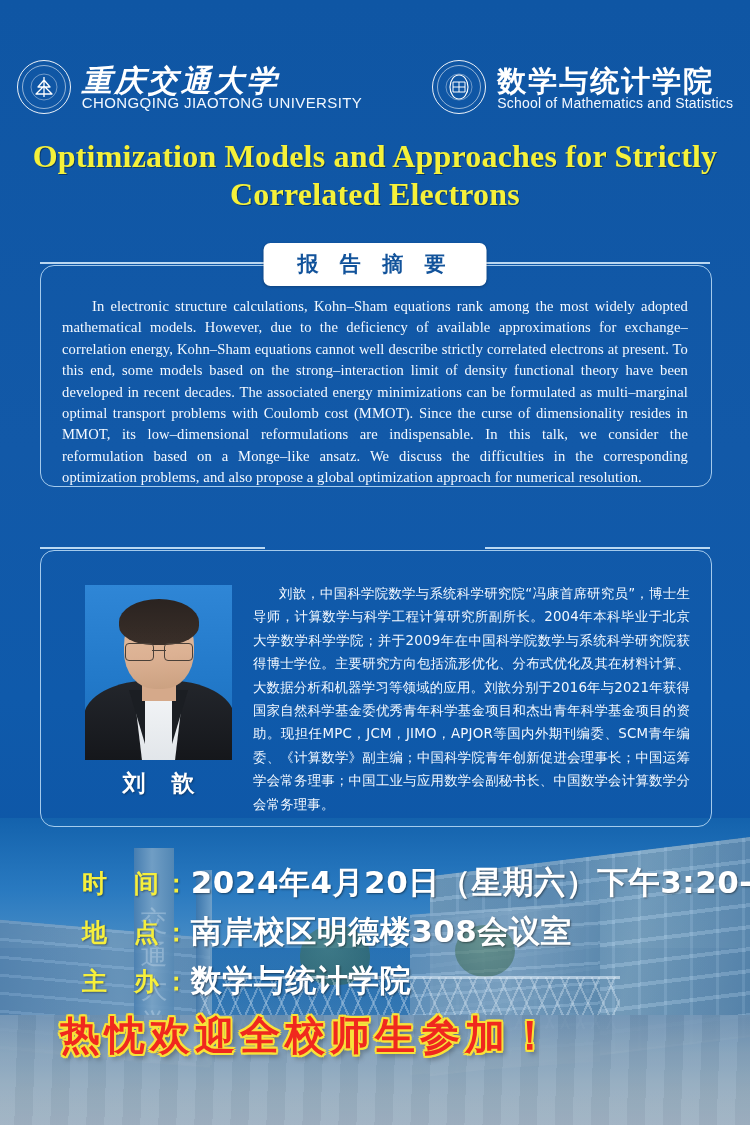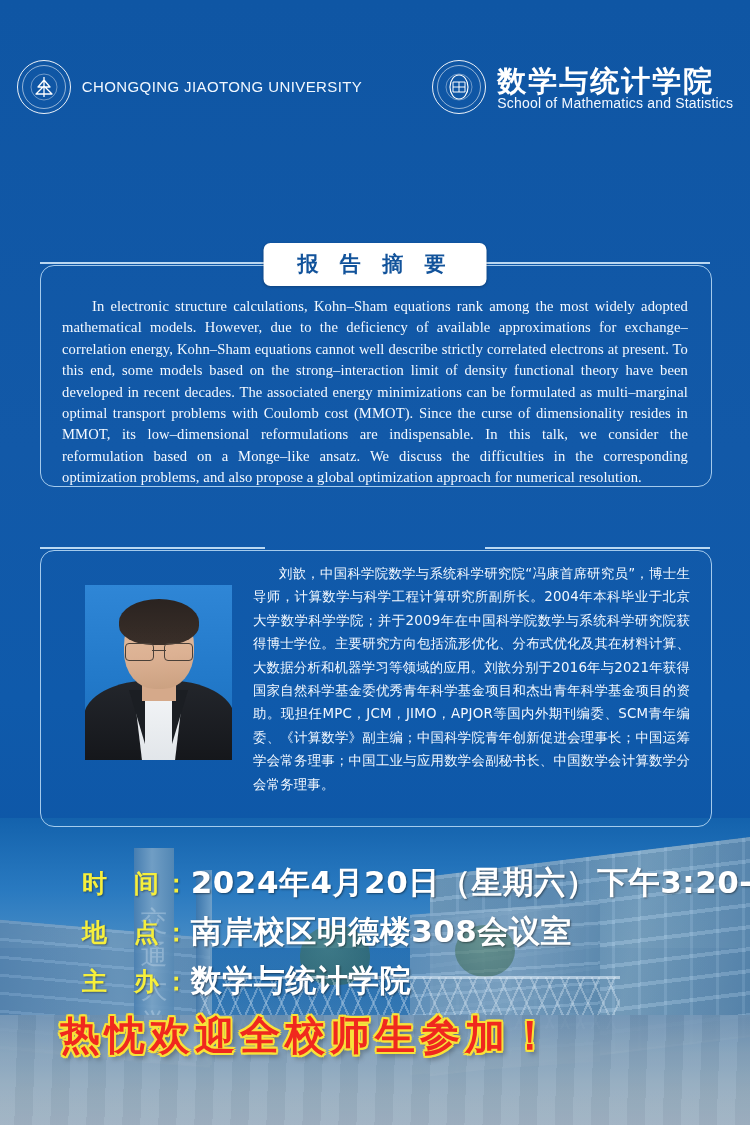--- a/index.html
+++ b/index.html
@@ -151,21 +151,21 @@
   .shirt{position:absolute;left:50%;bottom:0;transform:translateX(-50%);
     width:46px;height:70px;background:linear-gradient(180deg,#f3f5f7,#e2e6ea);
     clip-path:polygon(50% 0,100% 22%,86% 100%,14% 100%,0 22%);}
   .collar-l,.collar-r{position:absolute;bottom:16px;width:0;height:0;}
   .collar-l{left:44px;border-left:16px solid transparent;border-right:0 solid transparent;border-top:54px solid #1b1e23;}
   .collar-r{right:44px;border-right:16px solid transparent;border-left:0 solid transparent;border-top:54px solid #1b1e23;}
   .speaker-name{position:absolute;left:85px;top:768px;width:147px;text-align:center;
     color:#ffffff;font-size:23px;font-weight:700;letter-spacing:9px;text-indent:9px;
     font-family:"DejaVu Sans","Liberation Sans",sans-serif;
     text-shadow:1px 1px 2px rgba(0,0,0,.35);}
-  .bio-text{position:absolute;left:253px;top:562px;width:437px;
+  .bio-text{position:absolute;left:253px;top:582px;width:437px;
     color:#f2f8ff;font-size:13.4px;line-height:23.4px;text-align:justify;text-indent:26px;
     font-family:"DejaVu Sans","Liberation Sans",sans-serif;letter-spacing:.2px;}
 
   
   .details{position:absolute;left:82px;top:862px;width:600px;z-index:5;}
   .det-row{display:flex;align-items:center;margin-bottom:7px;white-space:nowrap;}
   .det-label{color:#f6ef3c;font-size:25px;font-weight:700;letter-spacing:9px;
     font-family:"DejaVu Sans","Liberation Sans",sans-serif;flex:0 0 auto;
     text-shadow:1px 1px 2px rgba(0,0,0,.4);}
   .det-colon{color:#f6ef3c;font-size:25px;font-weight:700;margin:0 2px 0 -4px;
@@ -209,40 +209,42 @@
   <div class="logos">
 
     <div class="logo-unit">
       <div class="emblem">
         <svg width="30" height="30" viewBox="0 0 30 30" aria-hidden="true">
           <path d="M15 5 L15 25 M15 8 L9 15 L21 15 Z M15 14 L7 22 L23 22 Z" fill="none" stroke="#ffffff" stroke-width="1.3" stroke-linejoin="round"></path>
           <circle cx="15" cy="15" r="13" fill="none" stroke="rgba(255,255,255,.5)" stroke-width="0.8"></circle>
         </svg>
       </div>
       <div class="logo-texts">
+        <span class="logo-cn script">重庆交通大学</span>
         <span class="logo-en">CHONGQING JIAOTONG UNIVERSITY</span>
       </div>
     </div>
 
     <div class="logo-unit">
       <div class="emblem">
         <svg width="28" height="30" viewBox="0 0 28 30" aria-hidden="true">
           <ellipse cx="14" cy="15" rx="9" ry="12" fill="none" stroke="#ffffff" stroke-width="1.2"></ellipse>
           <path d="M8 10 L20 10 L20 20 L8 20 Z M8 15 L20 15 M14 10 L14 20" fill="none" stroke="#ffffff" stroke-width="1"></path>
           <circle cx="14" cy="15" r="13" fill="none" stroke="rgba(255,255,255,.5)" stroke-width="0.8"></circle>
         </svg>
       </div>
       <div class="logo-texts">
         <span class="logo-cn">数学与统计学院</span>
         <span class="logo-en wide">School  of Mathematics and Statistics</span>
       </div>
     </div>
 
   </div>
 
+  <div class="title">Optimization Models and Approaches for Strictly Correlated Electrons</div>
 
   <div class="pill-rule" style="left:40px;top:262px;width:225px;"></div>
   <div class="pill-rule" style="left:485px;top:262px;width:225px;"></div>
   <div class="panel" id="abstract-panel"></div>
   <div class="pill" id="abstract-pill">报 告 摘 要</div>
   <div class="abstract-text">In electronic structure calculations, Kohn–Sham equations rank among the most widely adopted mathematical models. However, due to the deficiency of available approximations for exchange–correlation energy, Kohn–Sham equations cannot well describe strictly correlated electrons at present. To this end, some models based on the strong–interaction limit of density functional theory have been developed in recent decades. The associated energy minimizations can be formulated as multi–marginal optimal transport problems with Coulomb cost (MMOT). Since the curse of dimensionality resides in MMOT, its low–dimensional reformulations are indispensable. In this talk, we consider the reformulation based on a Monge–like ansatz. We discuss the difficulties in the corresponding optimization problems, and also propose a global optimization approach for numerical resolution.</div>
 
   <div class="pill-rule" style="left:40px;top:547px;width:225px;"></div>
   <div class="pill-rule" style="left:485px;top:547px;width:225px;"></div>
   <div class="panel" id="bio-panel"></div>
@@ -253,20 +255,21 @@
     <div class="collar-l"></div>
     <div class="collar-r"></div>
     <div class="neck"></div>
     <div class="head"></div>
     <div class="hair"></div>
     <div class="glasses">
         <span></span>
         <span></span>
       </div>
   </div>
+  <div class="speaker-name">刘 歆</div>
   <div class="bio-text">刘歆，中国科学院数学与系统科学研究院“冯康首席研究员”，博士生导师，计算数学与科学工程计算研究所副所长。2004年本科毕业于北京大学数学科学学院；并于2009年在中国科学院数学与系统科学研究院获得博士学位。主要研究方向包括流形优化、分布式优化及其在材料计算、大数据分析和机器学习等领域的应用。刘歆分别于2016年与2021年获得国家自然科学基金委优秀青年科学基金项目和杰出青年科学基金项目的资助。现担任MPC，JCM，JIMO，APJOR等国内外期刊编委、SCM青年编委、《计算数学》副主编；中国科学院青年创新促进会理事长；中国运筹学会常务理事；中国工业与应用数学会副秘书长、中国数学会计算数学分会常务理事。</div>
 
   <div class="details">
     <div class="det-row">
       <span class="det-label">时  间</span>
       <span class="det-colon">：</span>
       <span class="det-value">2024年4月20日（星期六）下午3:20-5:20</span>
     </div>
     <div class="det-row">
       <span class="det-label">地  点</span>

